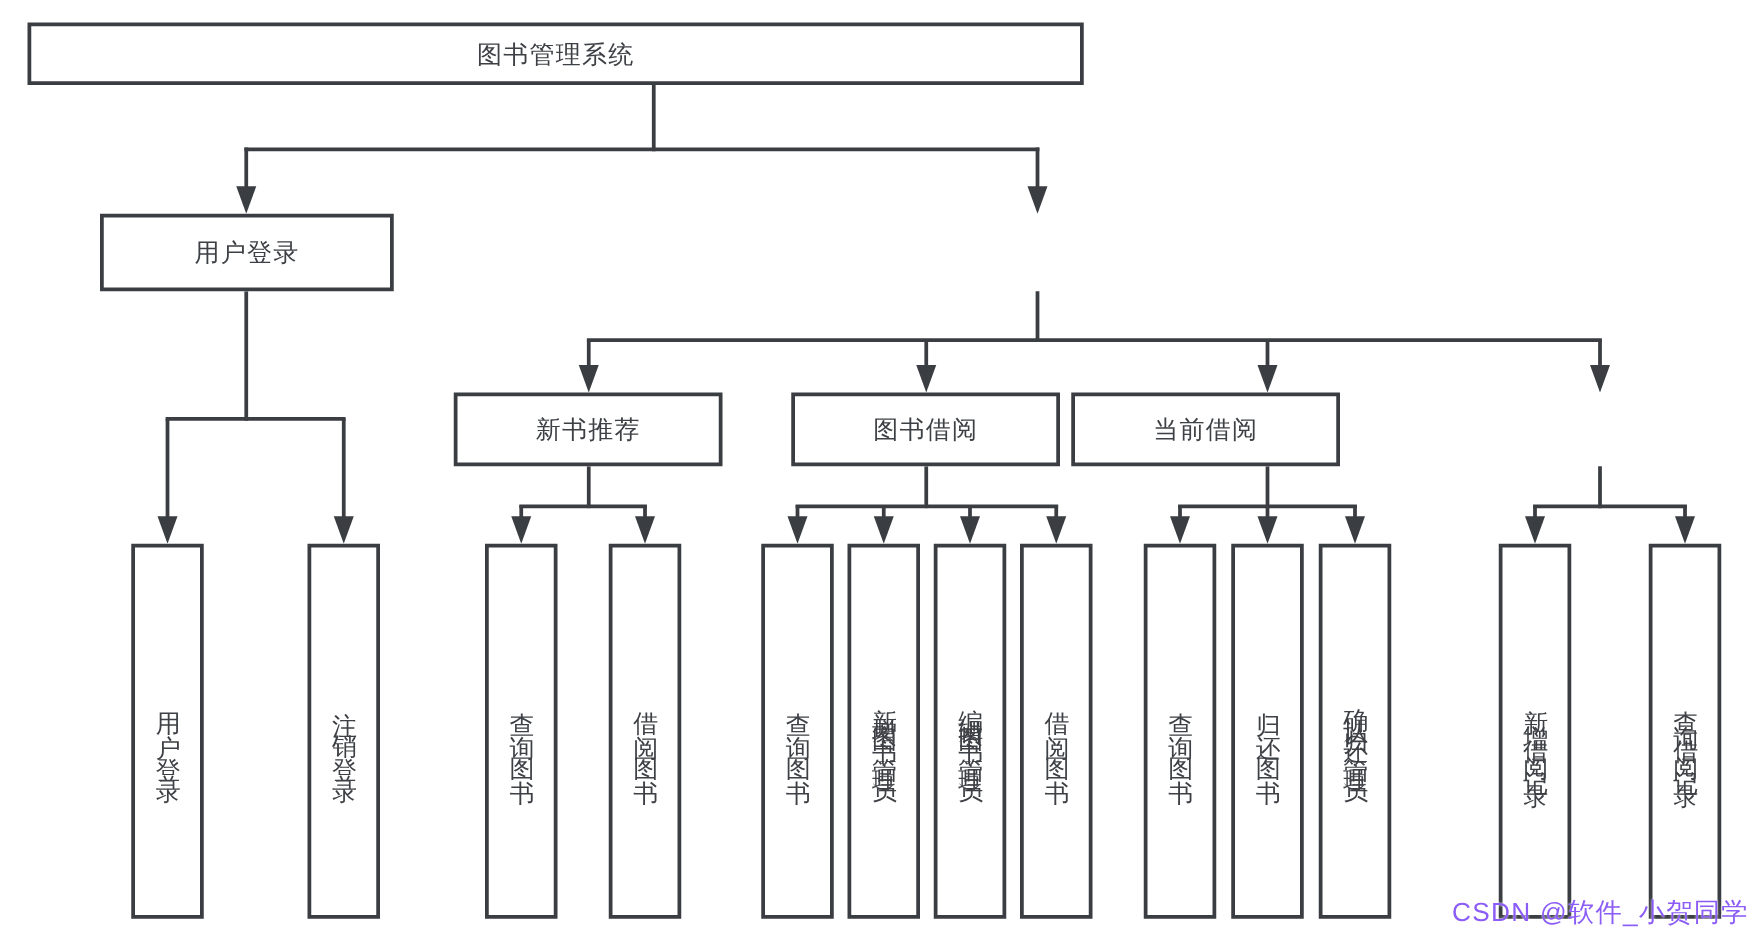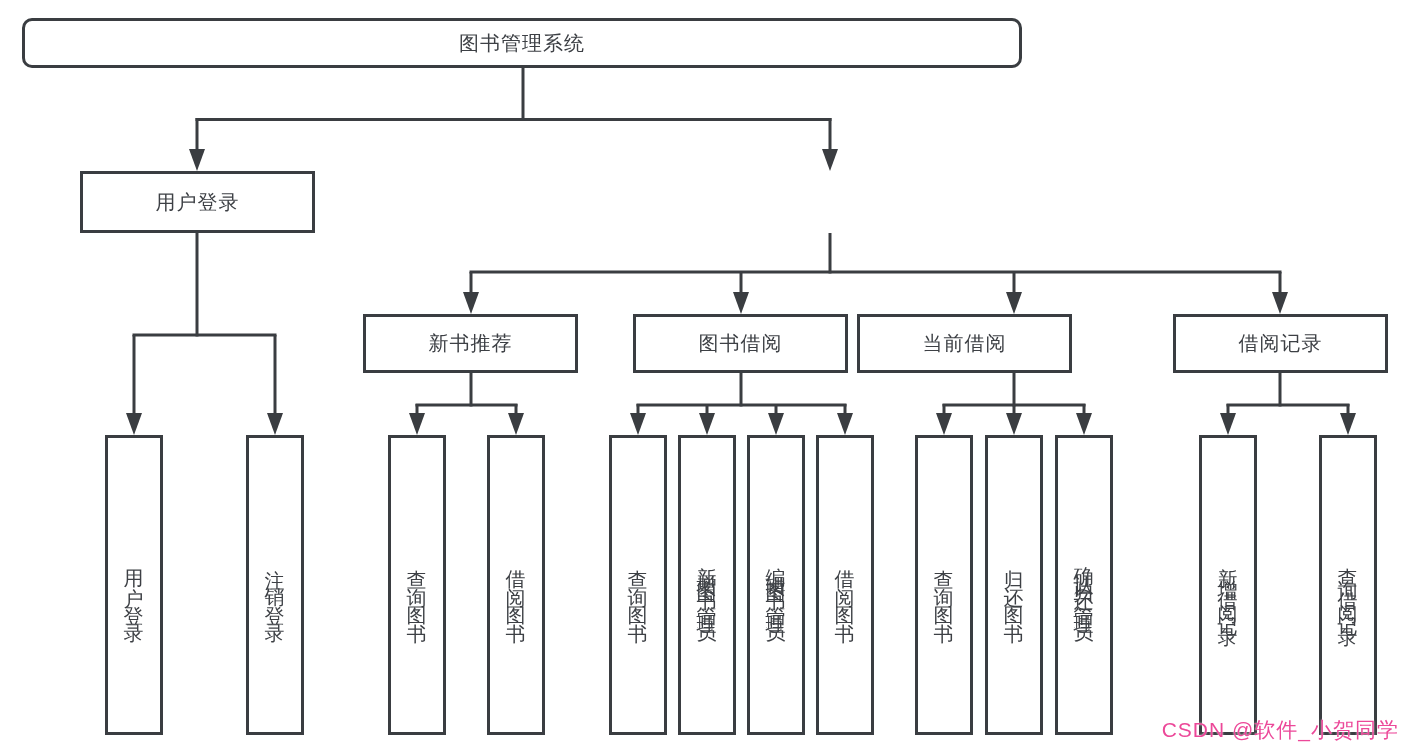--- a/index.html
+++ b/index.html
@@ -16,40 +16,40 @@
     position: absolute;
     background: #ffffff;
     border: 3px solid #3a3d41;
     box-sizing: border-box;
     display: flex;
     align-items: center;
     justify-content: center;
     color: #3d4045;
   }
   .hlabel { font-size: 20px; letter-spacing: 1px; white-space: nowrap; }
-  .root  { left: 22px;  top: 18px;  width: 1000px; height: 50px; border-radius: 10px; }
+  .root  { left: 22px;  top: 18px;  width: 845px; height: 50px; }
   .l2    { top: 171px; width: 235px; height: 62px; }
   .l3    { top: 314px; width: 215px; height: 59px; }
   .leaf  { top: 435px; width: 58px;  height: 300px; }
   .vtext {
     writing-mode: vertical-rl;
     text-orientation: mixed;
     font-size: 20px;
     line-height: 1;
     white-space: nowrap;
   }
   .ls-wide  { letter-spacing: 18px; padding-top: 9px; }
   .ls-mid   { letter-spacing: 12px; padding-top: 6px; }
   .ls-tight { letter-spacing: 8px;  padding-top: 4px; }
   .watermark {
     position: absolute;
     right: 6px;
     bottom: 3px;
     font-size: 21px;
-    color: #ec4899;
+    color: #8b5cf6;
     text-shadow: 0 0 2px #ffffff;
     letter-spacing: 1px;
     white-space: nowrap;
   }
 </style>
 </head>
 <body>
 
 <div class="canvas">
 
@@ -128,23 +128,20 @@
 
   <div class="box l3" style="left:633px">
     <span class="hlabel">图书借阅</span>
   </div>
   <div class="box l3" style="left:363px">
     <span class="hlabel">新书推荐</span>
   </div>
   <div class="box l3" style="left:857px">
     <span class="hlabel">当前借阅</span>
   </div>
-  <div class="box l3" style="left:1173px">
-    <span class="hlabel">借阅记录</span>
-  </div>
 
   <div class="box leaf" style="left:105px">
     <span class="vtext ls-wide">用户登录</span>
   </div>
   <div class="box leaf" style="left:246px">
     <span class="vtext ls-wide">注销登录</span>
   </div>
 
   <div class="box leaf" style="left:388px">
     <span class="vtext ls-wide">查询图书</span>

